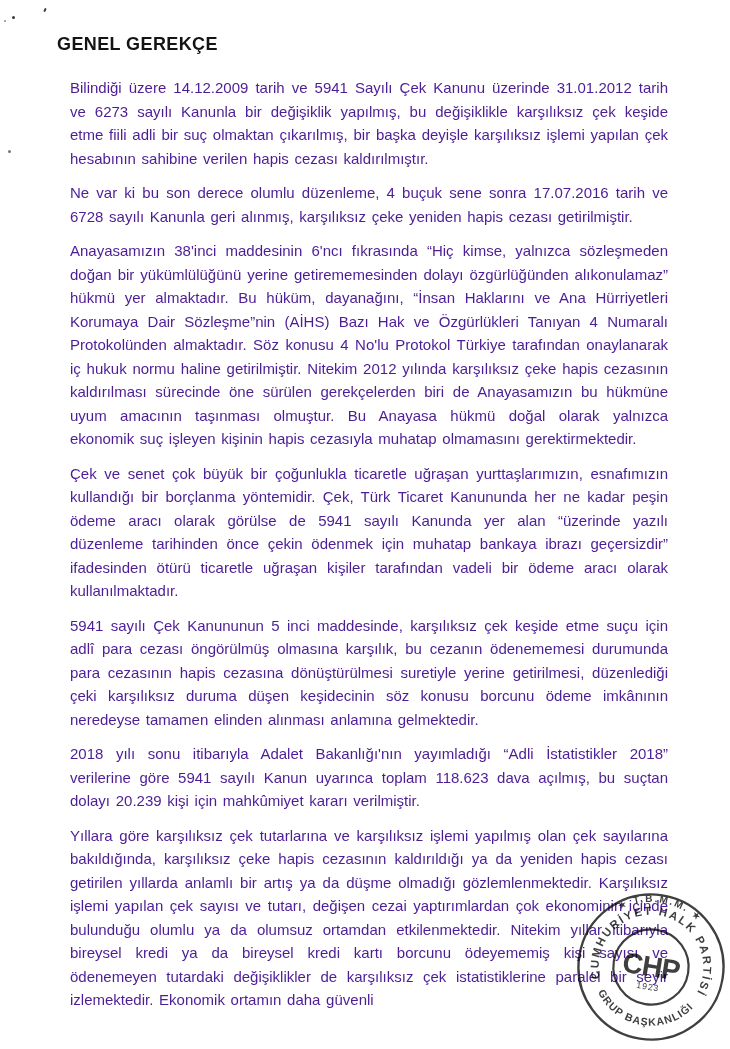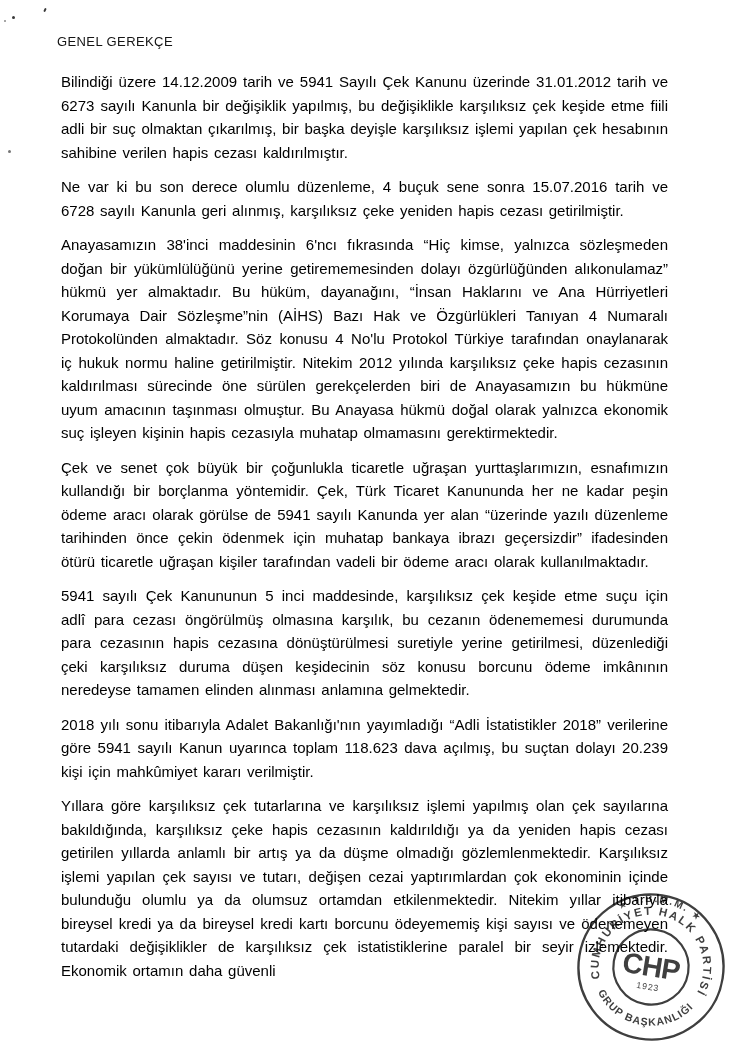--- a/index.html
+++ b/index.html
@@ -13,33 +13,33 @@
     height: 1049px;
     margin: 0 auto;
     background: #ffffff;
     overflow: hidden;
     box-sizing: border-box;
     padding: 34px 62px 0 57px;
     font-family: "Liberation Sans", "DejaVu Sans", sans-serif;
     color: #1b1b1b;
   }
   .doc-title {
-    font-size: 13px;
-    font-weight: normal;
+    font-size: 18px;
+    font-weight: bold;
     letter-spacing: 0.4px;
     margin: 0 0 21px 0;
     color: #141414;
   }
   .body-text p {
     font-size: 15px;
     line-height: 23.5px;
     text-align: justify;
     word-spacing: 1.5px;
-    margin: 0 0 11px 4px;
-    color: #000000;
+    margin: 0 0 11px 13px;
+    color: #4c1d95;
   }
   
   .speck {
     position: absolute;
     background: #3a3a3a;
     border-radius: 50%;
   }
   .speck-a { left: 12px; top: 16px; width: 3px; height: 3px; }
   .speck-b { left: 44px; top: 8px;  width: 2px; height: 4px; transform: rotate(25deg); border-radius: 1px; }
   .speck-c { left: 8px;  top: 150px; width: 3px; height: 3px; opacity: .7; }
@@ -74,21 +74,21 @@
 
   <span class="speck speck-a"></span>
   <span class="speck speck-b"></span>
   <span class="speck speck-c"></span>
   <span class="speck speck-d"></span>
 
   <h1 class="doc-title">GENEL GEREKÇE</h1>
 
   <div class="body-text">
     <p>Bilindiği üzere 14.12.2009 tarih ve 5941 Sayılı Çek Kanunu üzerinde 31.01.2012 tarih ve 6273 sayılı Kanunla bir değişiklik yapılmış, bu değişiklikle karşılıksız çek keşide etme fiili adli bir suç olmaktan çıkarılmış, bir başka deyişle karşılıksız işlemi yapılan çek hesabının sahibine verilen hapis cezası kaldırılmıştır.</p>
-    <p>Ne var ki bu son derece olumlu düzenleme, 4 buçuk sene sonra 15.07.2016 tarih ve 6728 sayılı Kanunla geri alınmış, karşılıksız çeke yeniden hapis cezası getirilmiştir.</p>
+    <p>Ne var ki bu son derece olumlu düzenleme, 4 buçuk sene sonra 17.07.2016 tarih ve 6728 sayılı Kanunla geri alınmış, karşılıksız çeke yeniden hapis cezası getirilmiştir.</p>
     <p>Anayasamızın 38'inci maddesinin 6'ncı fıkrasında “Hiç kimse, yalnızca sözleşmeden doğan bir yükümlülüğünü yerine getirememesinden dolayı özgürlüğünden alıkonulamaz” hükmü yer almaktadır.  Bu hüküm, dayanağını, “İnsan Haklarını ve Ana Hürriyetleri Korumaya Dair Sözleşme”nin (AİHS) Bazı Hak ve Özgürlükleri Tanıyan 4 Numaralı Protokolünden almaktadır. Söz konusu 4 No'lu Protokol Türkiye tarafından onaylanarak iç hukuk normu haline getirilmiştir. Nitekim 2012 yılında karşılıksız çeke hapis cezasının kaldırılması sürecinde öne sürülen gerekçelerden biri de Anayasamızın bu hükmüne uyum amacının taşınması olmuştur. Bu Anayasa hükmü doğal olarak yalnızca ekonomik suç işleyen kişinin hapis cezasıyla muhatap olmamasını gerektirmektedir.</p>
     <p>Çek ve senet çok büyük bir çoğunlukla ticaretle uğraşan yurttaşlarımızın, esnafımızın kullandığı bir borçlanma yöntemidir. Çek, Türk Ticaret Kanununda her ne kadar peşin ödeme aracı olarak görülse de 5941 sayılı Kanunda yer alan “üzerinde yazılı düzenleme tarihinden önce çekin ödenmek için muhatap bankaya ibrazı geçersizdir” ifadesinden ötürü ticaretle uğraşan kişiler tarafından vadeli bir ödeme aracı olarak kullanılmaktadır.</p>
     <p>5941 sayılı Çek Kanununun 5 inci maddesinde, karşılıksız çek keşide etme suçu için adlî para cezası öngörülmüş olmasına karşılık, bu cezanın ödenememesi durumunda para cezasının hapis cezasına dönüştürülmesi suretiyle yerine getirilmesi, düzenlediği çeki karşılıksız duruma düşen keşidecinin söz konusu borcunu ödeme imkânının neredeyse tamamen elinden alınması anlamına gelmektedir.</p>
     <p>2018 yılı sonu itibarıyla Adalet Bakanlığı'nın yayımladığı “Adli İstatistikler 2018” verilerine göre 5941 sayılı Kanun uyarınca toplam 118.623 dava açılmış, bu suçtan dolayı 20.239 kişi için mahkûmiyet kararı verilmiştir.</p>
     <p>Yıllara göre karşılıksız çek tutarlarına ve karşılıksız işlemi yapılmış olan çek sayılarına bakıldığında,  karşılıksız çeke hapis cezasının kaldırıldığı ya da yeniden hapis cezası getirilen yıllarda anlamlı bir artış ya da düşme olmadığı gözlemlenmektedir. Karşılıksız işlemi yapılan çek sayısı ve tutarı, değişen cezai yaptırımlardan çok ekonominin içinde bulunduğu olumlu ya da olumsuz ortamdan etkilenmektedir. Nitekim yıllar itibarıyla bireysel kredi ya da bireysel kredi kartı borcunu ödeyememiş kişi sayısı ve ödenemeyen tutardaki değişiklikler de karşılıksız çek istatistiklerine paralel bir seyir izlemektedir. Ekonomik ortamın daha güvenli</p>
   </div>
 
   <div class="stamp">
     <svg viewBox="0 0 170 170" xmlns="http://www.w3.org/2000/svg">
       <defs>

